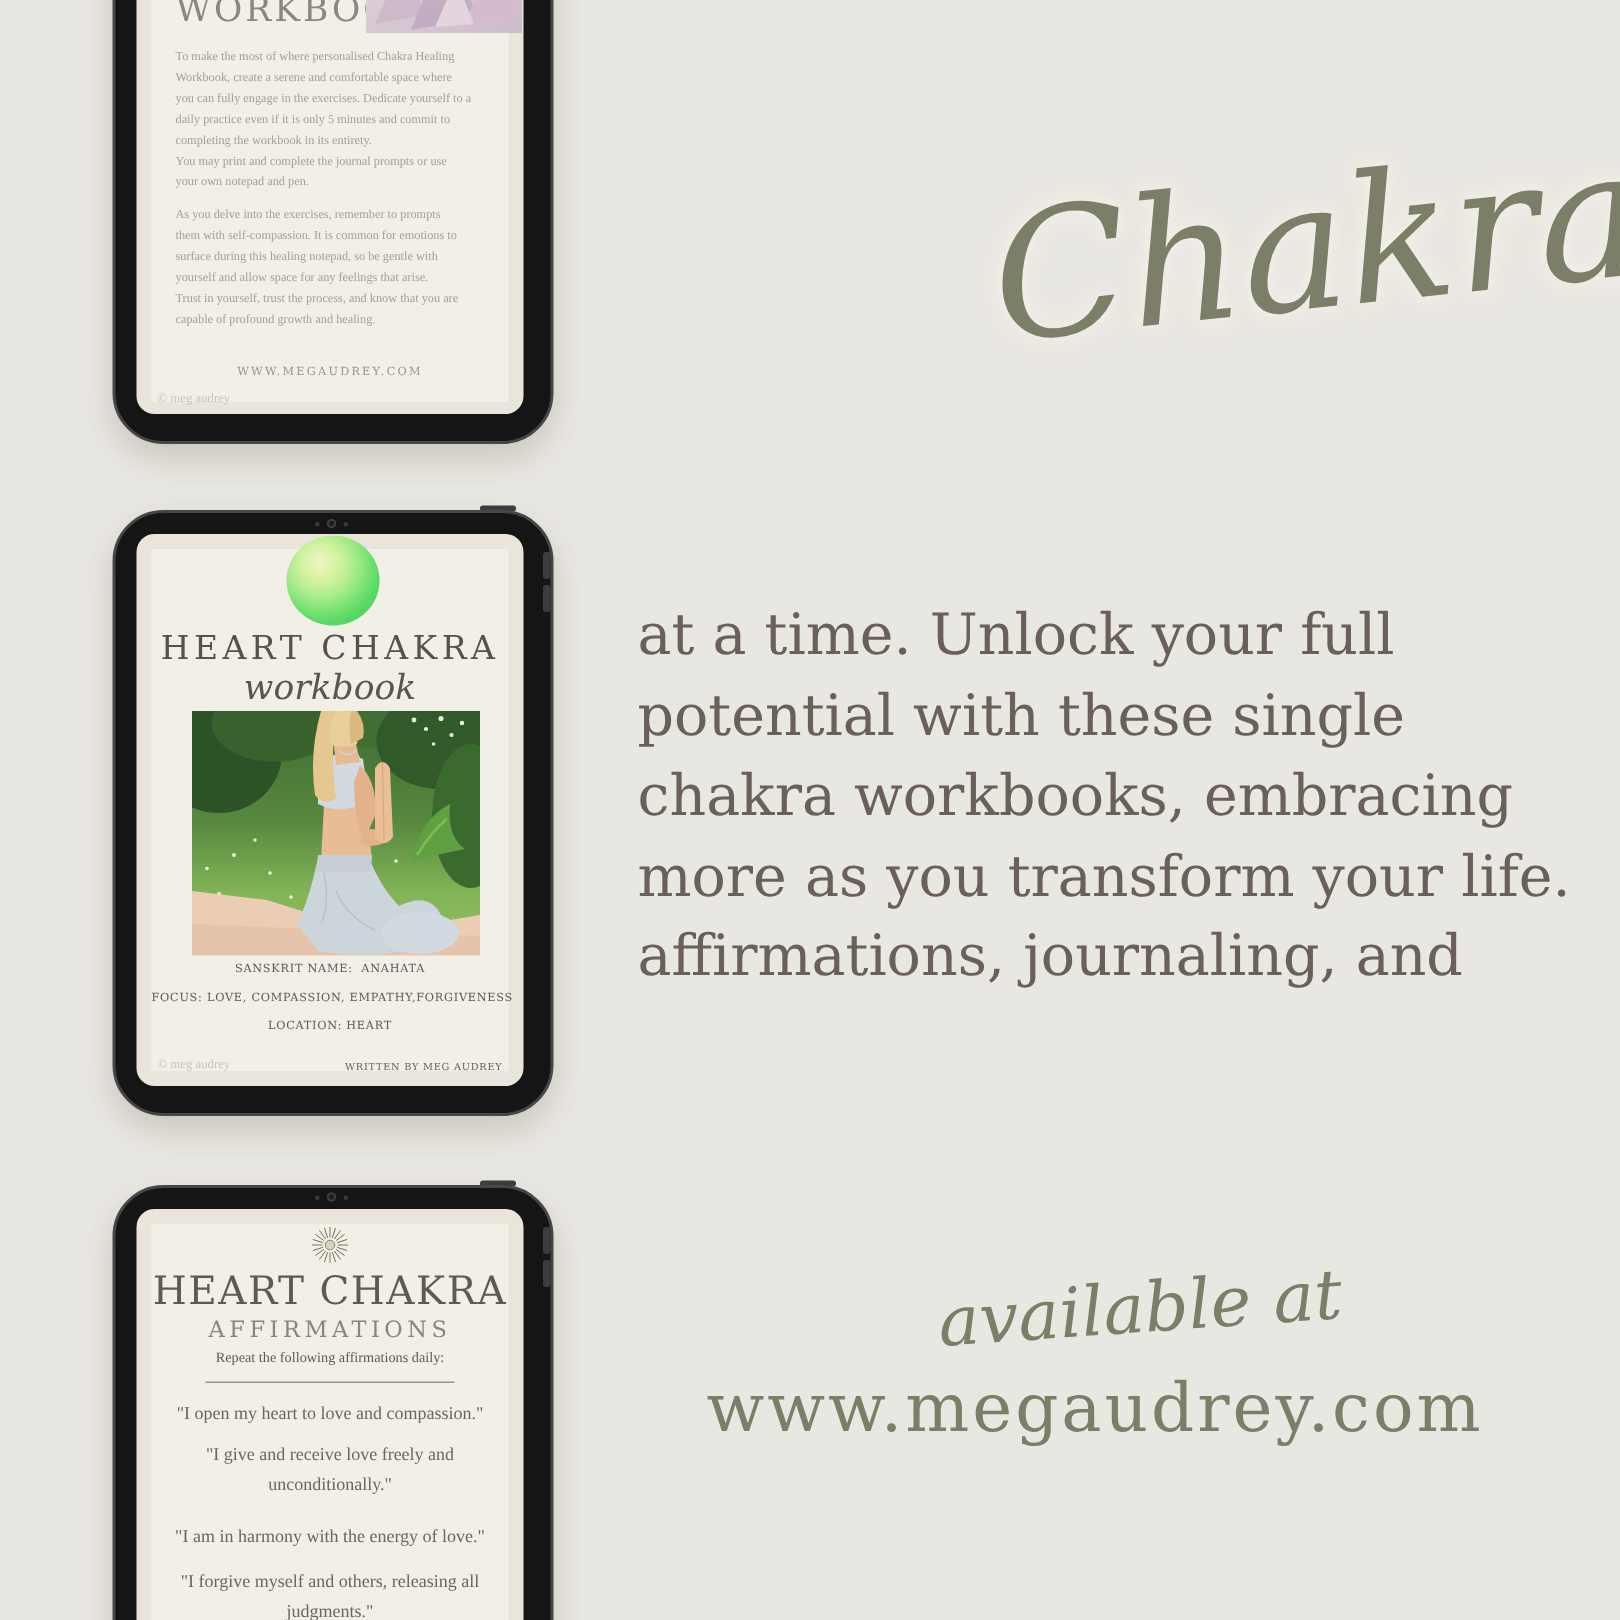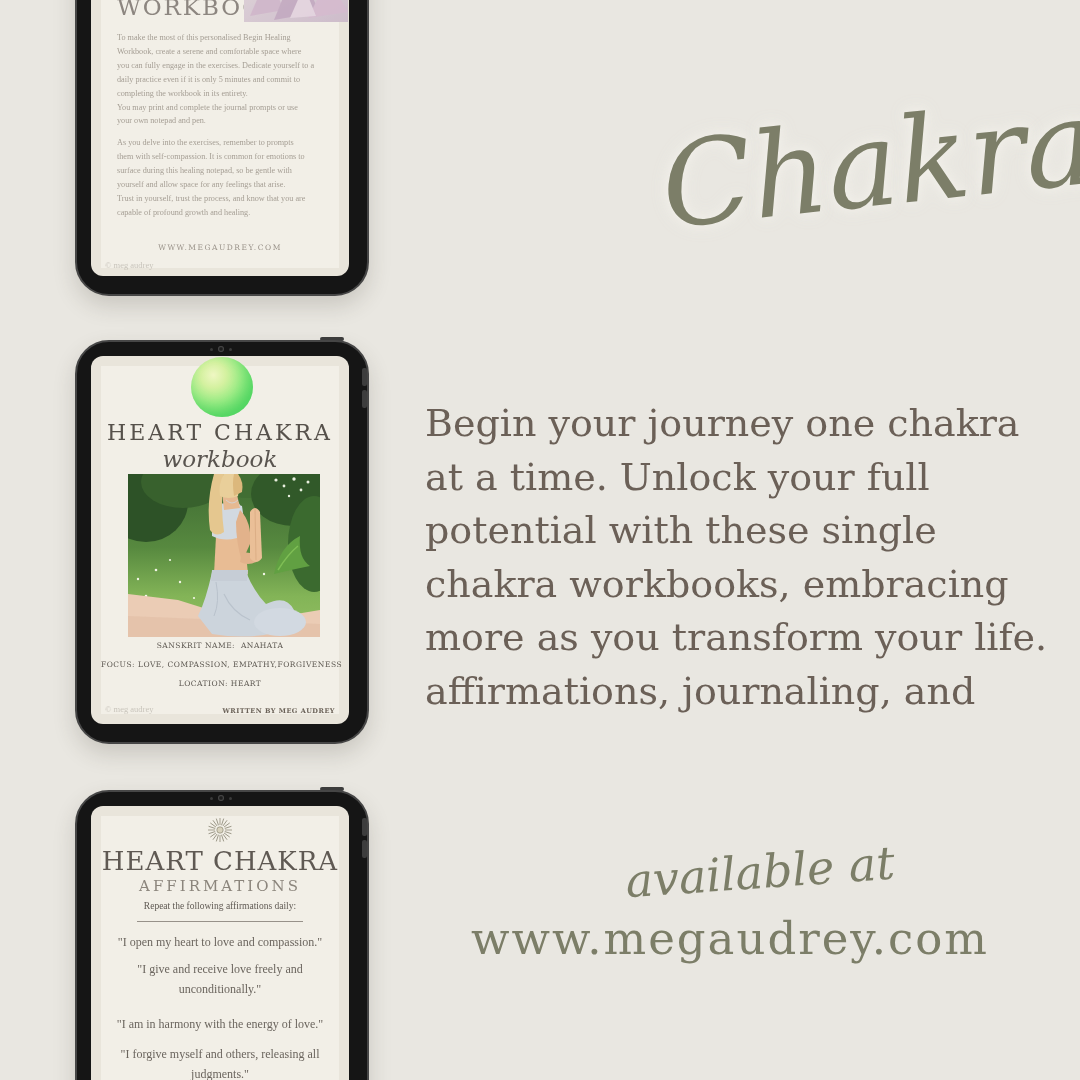--- a/index.html
+++ b/index.html
@@ -24,21 +24,21 @@
   .t1-url{color:#9a938a;font-size:7.5px;letter-spacing:1.5px;}
   .wm{color:#8e887e;font-size:8.5px;opacity:.42;font-family:"Liberation Serif",serif;}
   .photo-box{position:absolute;overflow:hidden;}
   
   .orb{position:absolute;width:62px;height:60px;border-radius:50%;
        background:radial-gradient(circle at 36% 30%, #eff7c3 0%, #d4f1a0 22%, #9bed85 48%, #6ae76e 72%, #55e263 100%);
        box-shadow:inset -6px -8px 14px rgba(46,180,80,.35);}
   .t2-title{color:#56514b;font-size:22px;letter-spacing:3px;}
   .t2-sub{color:#5a5550;font-size:23px;font-style:italic;}
   .t2-detail{color:#5e5952;font-size:7.5px;letter-spacing:.5px;line-height:19px;white-space:pre;}
-  .t2-credit{color:#6b6258;font-size:6.5px;letter-spacing:.5px;font-weight:bold;}
+  .t2-credit{color:#6b6258;font-size:6.5px;letter-spacing:.5px;}
   
   .t3-title{color:#5f5953;font-size:26px;letter-spacing:1px;}
   .t3-sub{color:#8b857c;font-size:15px;letter-spacing:3px;}
   .t3-instr{color:#5f5953;font-size:9.5px;}
   .t3-div{position:absolute;height:1px;background:#97918a;}
   .affirm{color:#6b655e;font-size:12px;line-height:20px;text-align:center;font-family:"Liberation Serif",serif;}
   
   .chakra-script{color:#7c7e68;font-size:118px;font-style:italic;transform:rotate(-6deg);
                  transform-origin:left top;white-space:nowrap;
                  text-shadow:0 0 10px rgba(242,240,234,1),0 0 18px rgba(242,240,234,.85);}
@@ -74,21 +74,21 @@
         <polygon points="30,60 52,6 76,52" fill="#b394b2"></polygon>
         <polygon points="64,58 84,18 104,52" fill="#cdabc6"></polygon>
         <polygon points="46,58 60,26 72,56" fill="#e3d2de"></polygon>
         <polygon points="14,30 30,8 44,26" fill="#eadfe5" opacity="0.7"></polygon>
       </g>
       <rect width="104" height="62" fill="#efe6ea" opacity="0.25"></rect>
     </svg>
   </div>
 
   <div class="abs t1-par nserif" style="left:117px;top:31px;">
-    <span>To make the most of this personalised Begin Healing</span>
+    <span>To make the most of where personalised Chakra Healing</span>
     <span>Workbook, create a serene and comfortable space where</span>
     <span>you can fully engage in the exercises. Dedicate yourself to a</span>
     <span>daily practice even if it is only 5 minutes and commit to</span>
     <span>completing the workbook in its entirety.</span>
     <span>You may print and complete the journal prompts or use</span>
     <span>your own notepad and pen.</span>
   </div>
 
   <div class="abs t1-par nserif" style="left:117px;top:136px;">
     <span>As you delve into the exercises, remember to prompts</span>
@@ -228,21 +228,20 @@
   <div class="t3-div" style="left:137px;top:921px;width:166px;"></div>
 
   <div class="abs affirm" style="left:101px;top:932px;width:238px;">"I open my heart to love and compassion."</div>
   <div class="abs affirm" style="left:121px;top:959px;width:198px;">"I give and receive love freely and unconditionally."</div>
   <div class="abs affirm" style="left:101px;top:1014px;width:238px;">"I am in harmony with the energy of love."</div>
   <div class="abs affirm" style="left:104px;top:1044px;width:232px;">"I forgive myself and others, releasing all judgments."</div>
 
   <div class="abs chakra-script" style="left:655px;top:118px;">Chakra</div>
 
   <div class="abs intro-par" style="left:425px;top:397px;width:612px;">
-    <span>Begin your journey one chakra</span>
     <span>at a time. Unlock your full</span>
     <span>potential with these single</span>
     <span>chakra workbooks, embracing</span>
     <span>more as you transform your life.</span>
     <span>affirmations, journaling, and</span>
   </div>
 
   <div class="abs avail" style="left:560px;top:845px;width:400px;">available at</div>
   <div class="abs website" style="left:440px;top:912px;width:580px;">www.megaudrey.com</div>
 

